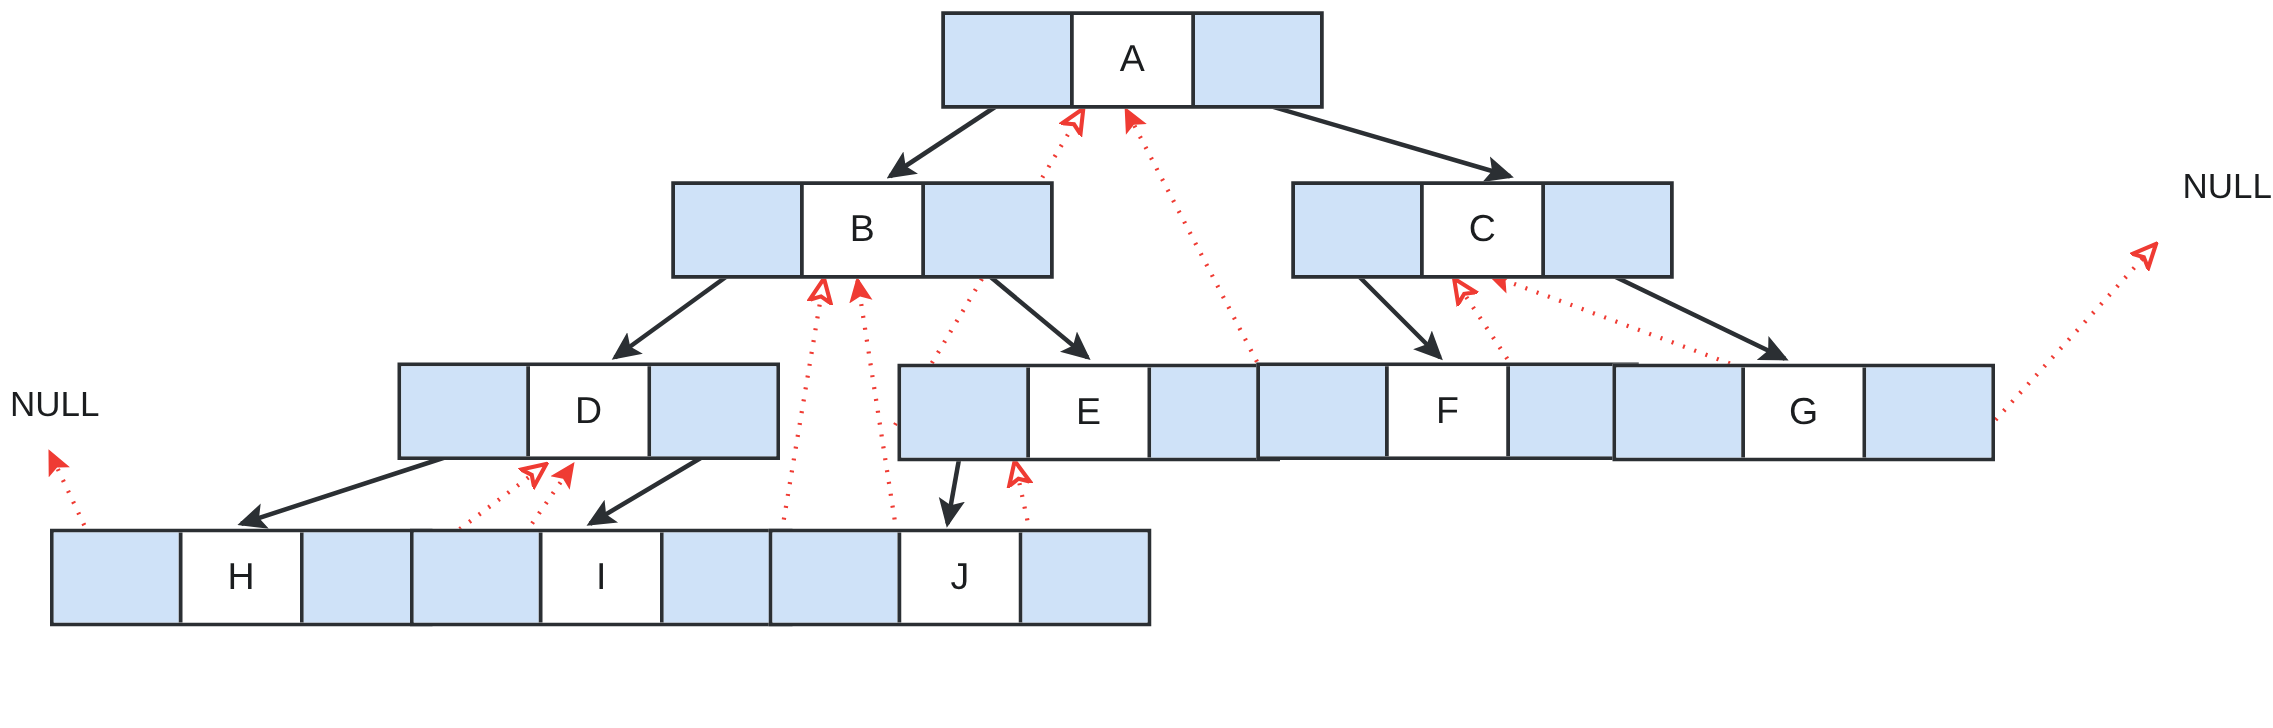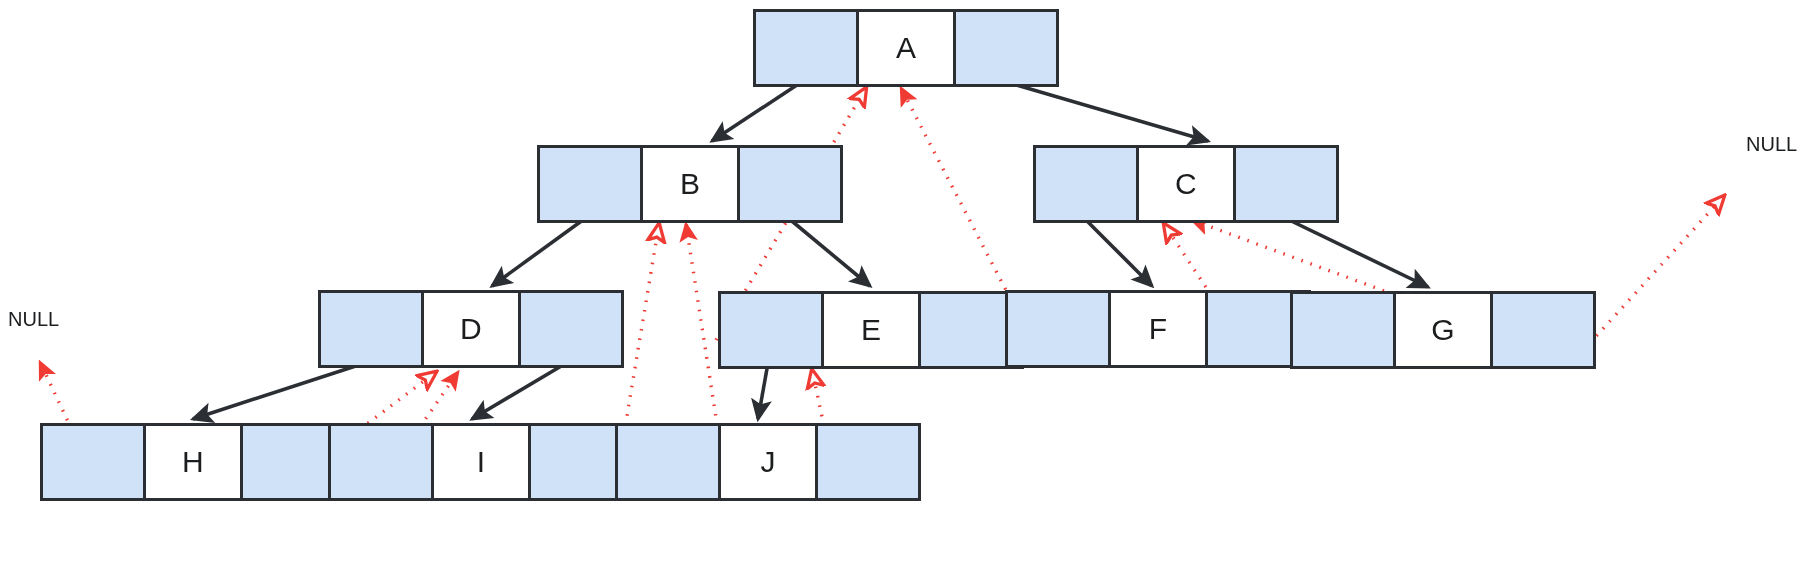--- a/index.html
+++ b/index.html
@@ -46,21 +46,21 @@
   .cell.ptr {
     background: #cfe2f8;
   }
   .cell.val {
     background: #ffffff;
     border-left: 3px solid #2b2f33;
     border-right: 3px solid #2b2f33;
   }
   .null-label {
     position: absolute;
-    font-size: 20px;
+    font-size: 28px;
     color: #1b1d1f;
     white-space: nowrap;
     z-index: 4;
   }
 </style>
 </head>
 <body>
 
 <div id="canvas">
 

